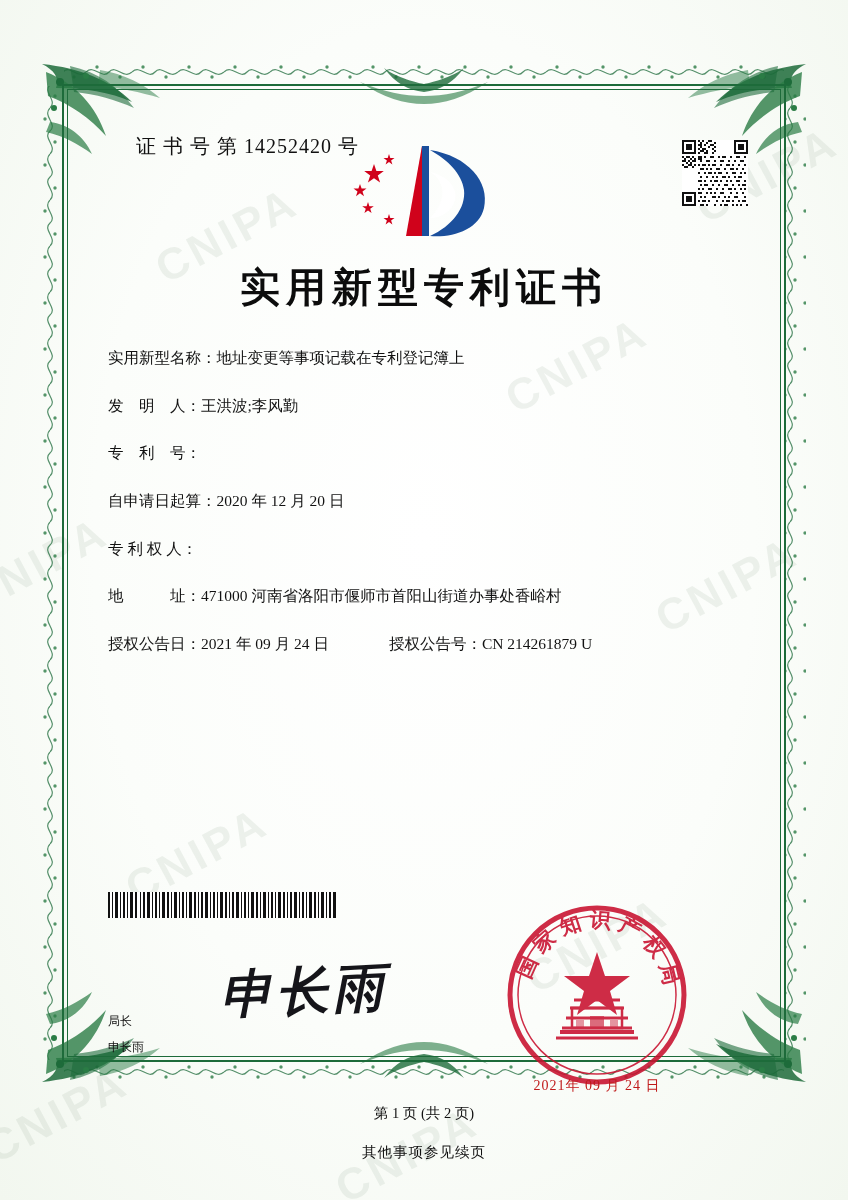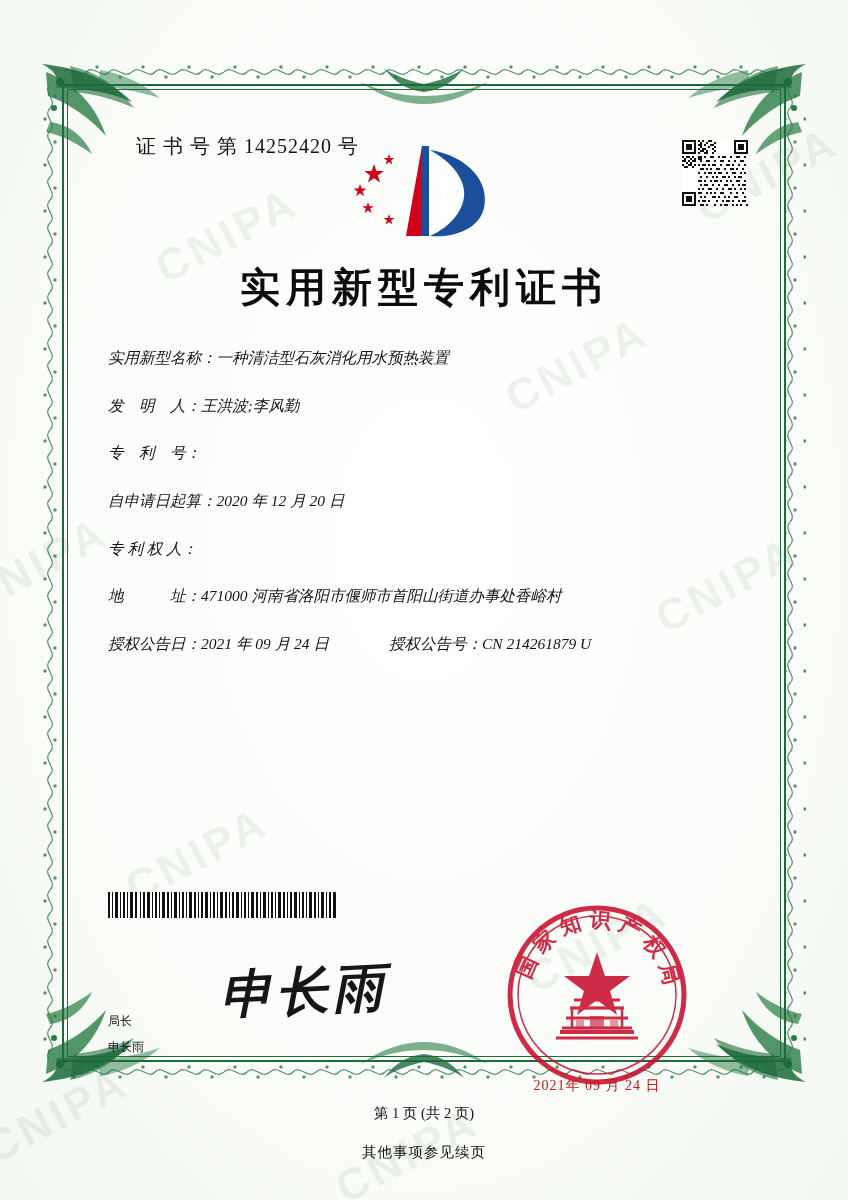--- a/index.html
+++ b/index.html
@@ -123,21 +123,20 @@
     top: 285px;
     right: 60px;
   }
   .field-row {
     display: flex;
     align-items: center;
     margin-bottom: 26px;
     font-size: 15.5px;
     line-height: 1.4;
     color: #121212;
-    font-style: italic;
   }
   .field-label {
     white-space: pre;
     flex: 0 0 auto;
   }
   .field-value {
     flex: 1 1 auto;
   }
   .field-row.two-col .field-label { flex: 0 0 auto; }
   .field-row.two-col .col2 {
@@ -486,21 +485,21 @@
           <polygon points="55,72 56.3,76 60.5,76 57.1,78.5 58.4,82.5 55,80 51.6,82.5 52.9,78.5 49.5,76 53.7,76"></polygon>
         </g>
       </svg>
     </div>
 
     <div class="main-title">实用新型专利证书</div>
 
     <div class="fields">
       <div class="field-row">
         <span class="field-label">实用新型名称：</span>
-        <span class="field-value">一种清洁型石灰消化用水预热装置</span>
+        <span class="field-value">地址变更等事项记载在专利登记簿上</span>
       </div>
       <div class="field-row">
         <span class="field-label">发　明　人：</span>
         <span class="field-value">王洪波;李风勤</span>
       </div>
       <div class="field-row">
         <span class="field-label">专　利　号：</span>
       </div>
       <div class="field-row">
         <span class="field-label">自申请日起算：</span>

